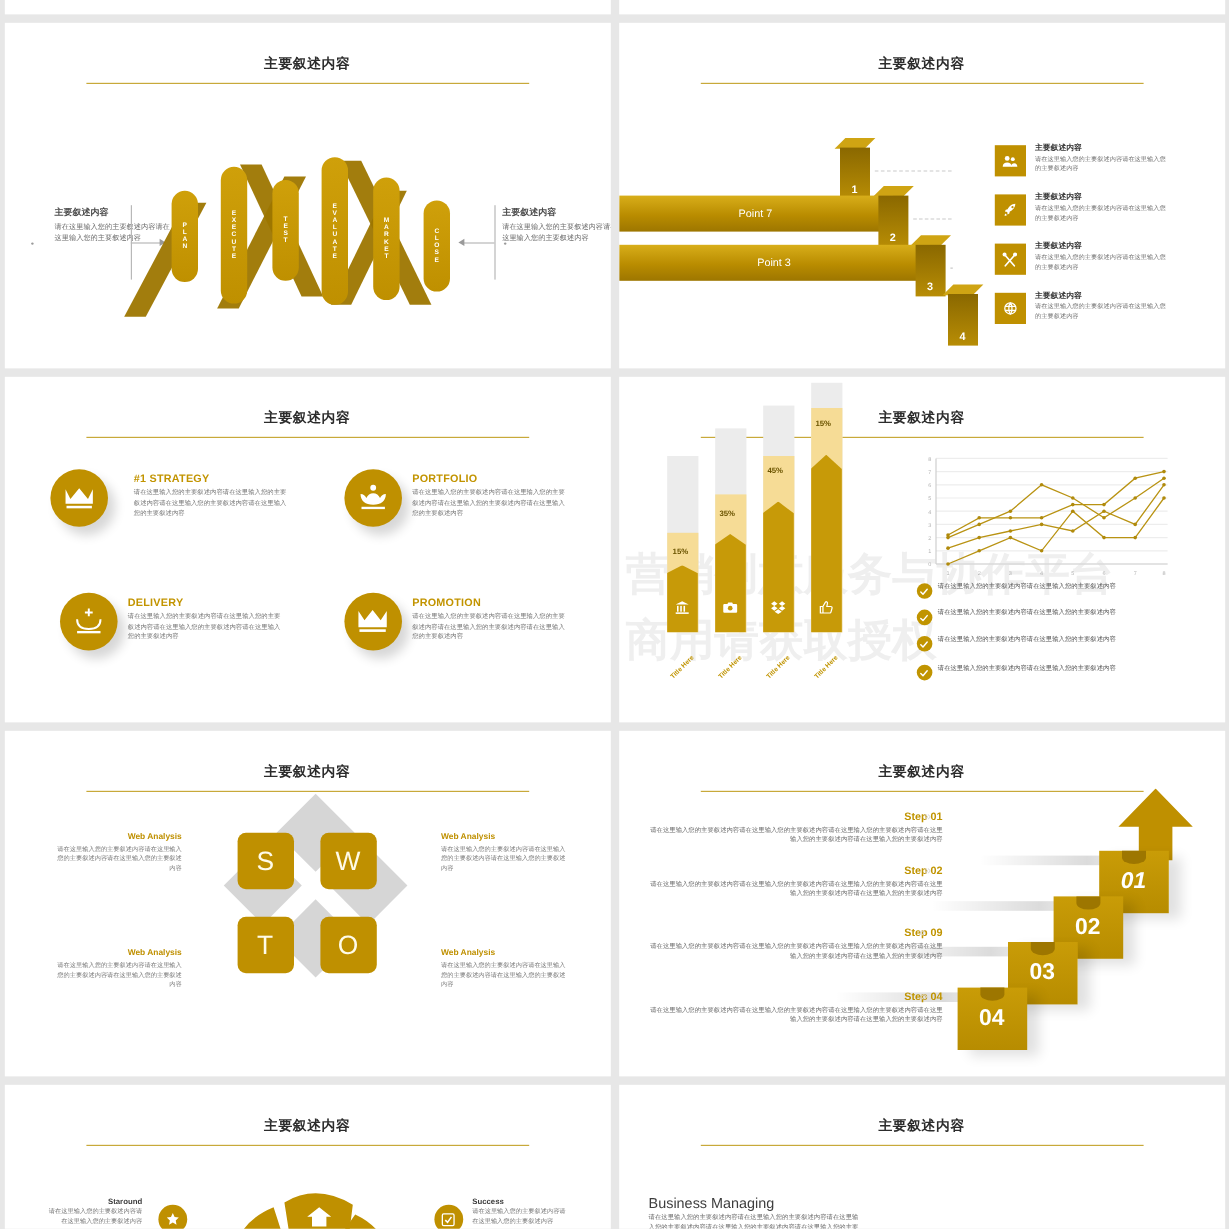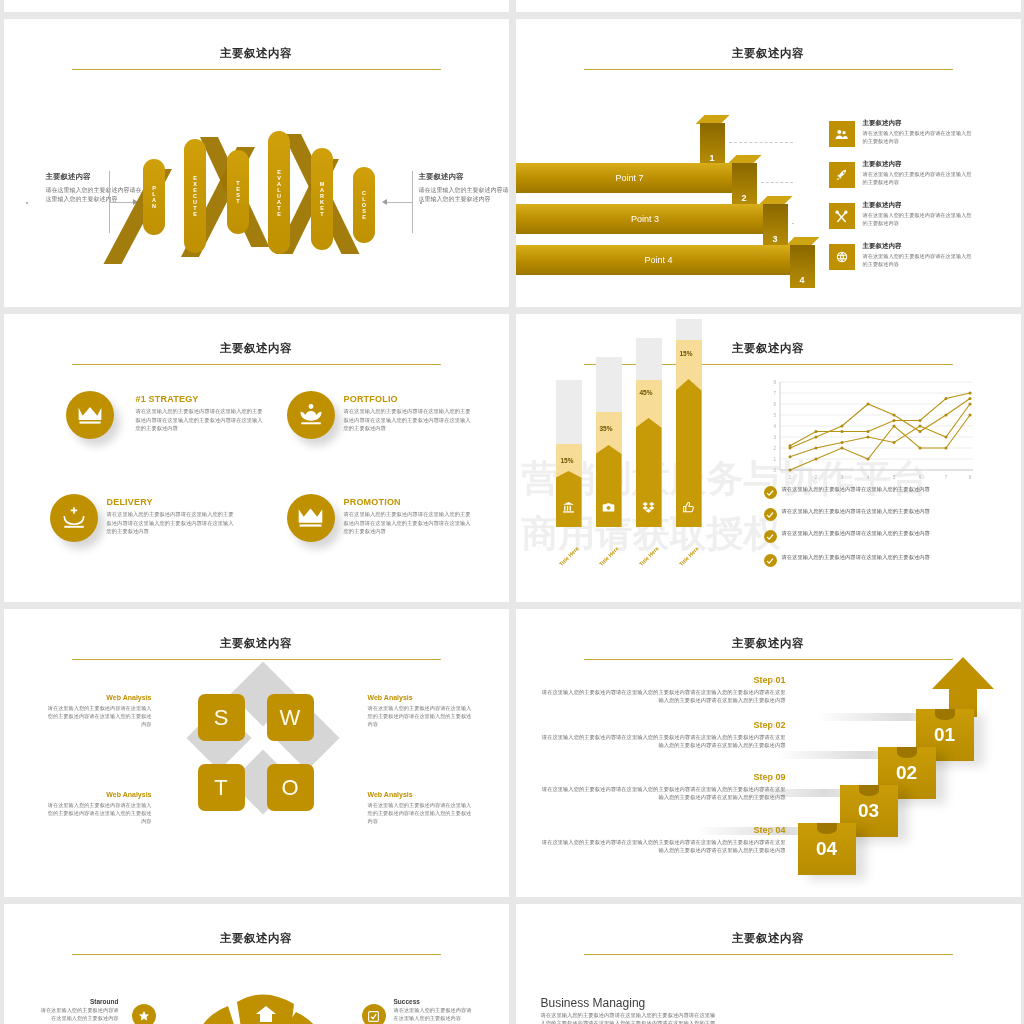--- a/index.html
+++ b/index.html
@@ -176,21 +176,20 @@
     <div class="s2-bar" style="left:0px;top:144px;width:228px;">Point 7</div>
     <div class="s2-cap" style="left:216px;top:144px;">2</div>
     <div class="s2-dash" style="left:245px;top:163px;width:32px;"></div>
 
     <div class="s2-capTop" style="left:247px;top:177px;"></div>
     <div class="s2-bar" style="left:0px;top:185px;width:259px;">Point 3</div>
     <div class="s2-cap" style="left:247px;top:185px;">3</div>
     <div class="s2-dash" style="left:276px;top:204px;width:2px;"></div>
 
     <div class="s2-capTop" style="left:274px;top:218px;"></div>
-    <div class="s2-bar" style="left:0px;top:226px;width:286px;">Point 4</div>
     <div class="s2-cap" style="left:274px;top:226px;">4</div>
 
     <div class="s2-iconbox" style="left:313px;top:102px;">
       <svg width="15" height="15" viewBox="0 0 24 24" fill="#fff">
           <circle cx="8.5" cy="8" r="3.2"></circle>
           <circle cx="16" cy="9" r="2.6"></circle>
           <path d="M2.5 19c0-3.4 2.7-5.4 6-5.4s6 2 6 5.4z"></path>
           <path d="M13.5 19c0-2.8 2-4.6 4.5-4.6s4 1.8 4 4.6z"></path>
         </svg>
     </div>
@@ -232,21 +231,21 @@
     <div class="s2-txt" style="left:347px;top:223px;">
       <div class="h">主要叙述内容</div>
       <div class="p">请在这里输入您的主要叙述内容请在这里输入您的主要叙述内容</div>
     </div>
   </div>
 
   <div class="slide">
     <div class="title">主要叙述内容</div>
     <div class="title-rule"></div>
 
-    <div class="c-item" style="left:62px;top:77px;gap:22px;">
+    <div class="c-item" style="left:38px;top:77px;gap:22px;">
       <div class="c-circ">
         <svg width="26" height="22" viewBox="0 0 32 26" fill="#fff">
             <path d="M2 4l5 10 9-11 9 11 5-10v15H2z"></path>
             <rect x="3" y="21" width="26" height="2.6"></rect>
           </svg>
       </div>
       <div class="c-body">
         <div class="h">#1 STRATEGY</div>
         <div class="p">请在这里输入您的主要叙述内容请在这里输入您的主要叙述内容请在这里输入您的主要叙述内容请在这里输入您的主要叙述内容</div>
       </div>
@@ -510,21 +509,21 @@
     <div class="title-rule"></div>
 
     <svg style="position:absolute;left:415px;top:48px;" width="64" height="60" viewBox="0 0 64 60">
       <path d="M32 0 L63 32 H46 V60 H18 V32 H1 Z" fill="#bf9000"></path>
     </svg>
     <div class="st-shadow" style="left:300px;top:104px;width:150px;"></div>
     <div class="st-shadow" style="left:260px;top:142px;width:150px;"></div>
     <div class="st-shadow" style="left:220px;top:180px;width:150px;"></div>
     <div class="st-shadow" style="left:180px;top:218px;width:150px;"></div>
 
-    <div class="st-block" style="left:400px;top:100px;width:58px;height:52px;">01</div>
+    <div class="st-block" style="left:400px;top:100px;width:58px;height:52px;font-style:italic;">01</div>
     <div class="st-notch" style="left:419px;top:100px;"></div>
     <div class="st-block" style="left:362px;top:138px;width:58px;height:52px;">02</div>
     <div class="st-notch" style="left:381px;top:138px;"></div>
     <div class="st-block" style="left:324px;top:176px;width:58px;height:52px;">03</div>
     <div class="st-notch" style="left:343px;top:176px;"></div>
     <div class="st-block" style="left:282px;top:214px;width:58px;height:52px;">04</div>
     <div class="st-notch" style="left:301px;top:214px;"></div>
 
     <div class="st-txt" style="left:22px;top:66px;">
       <div class="h">Step 01</div>

